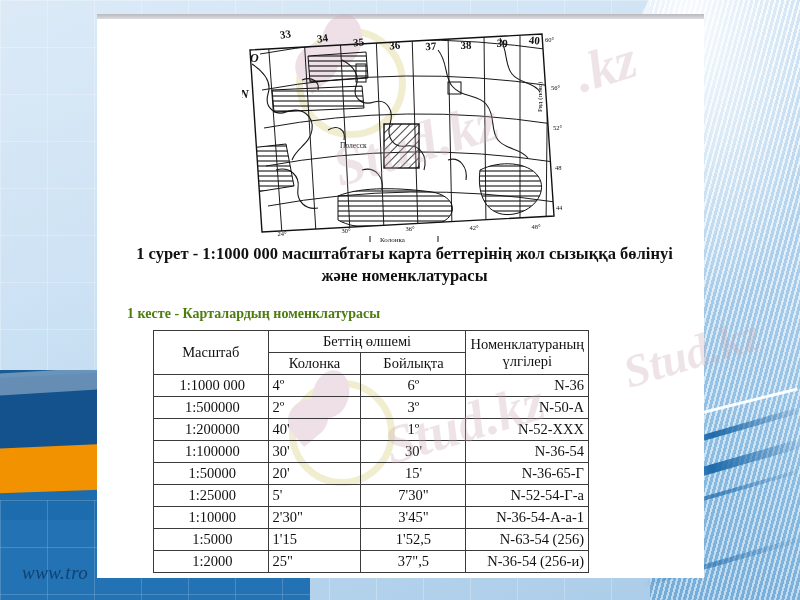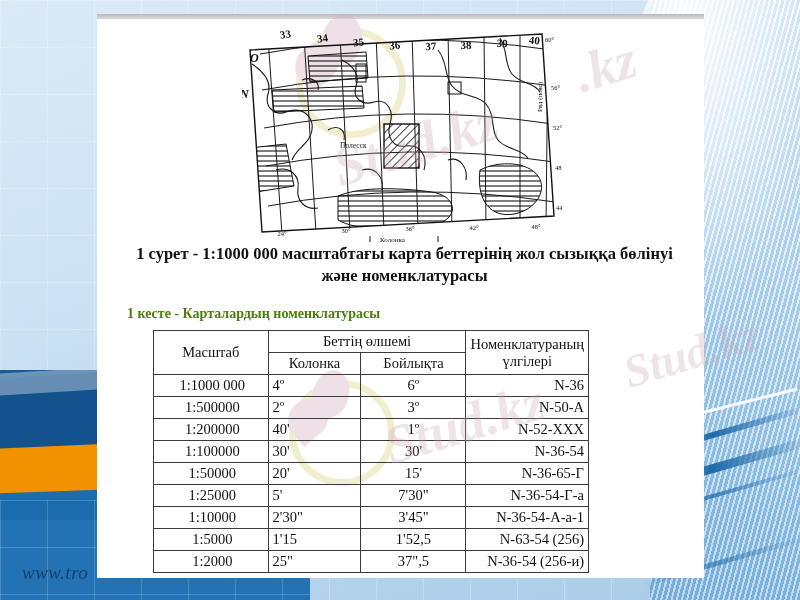--- a/index.html
+++ b/index.html
@@ -294,21 +294,21 @@
         <tr>
           <td class="c-scale">1:50000</td>
           <td class="c-lat">20'</td>
           <td class="c-lon">15'</td>
           <td class="c-nom">N-36-65-Г</td>
         </tr>
         <tr>
           <td class="c-scale">1:25000</td>
           <td class="c-lat">5'</td>
           <td class="c-lon">7'30"</td>
-          <td class="c-nom">N-36-54-Г-а</td>
+          <td class="c-nom">N-52-54-Г-а</td>
         </tr>
         <tr>
           <td class="c-scale">1:10000</td>
           <td class="c-lat">2'30"</td>
           <td class="c-lon">3'45"</td>
           <td class="c-nom">N-36-54-A-а-1</td>
         </tr>
         <tr>
           <td class="c-scale">1:5000</td>
           <td class="c-lat">1'15</td>

